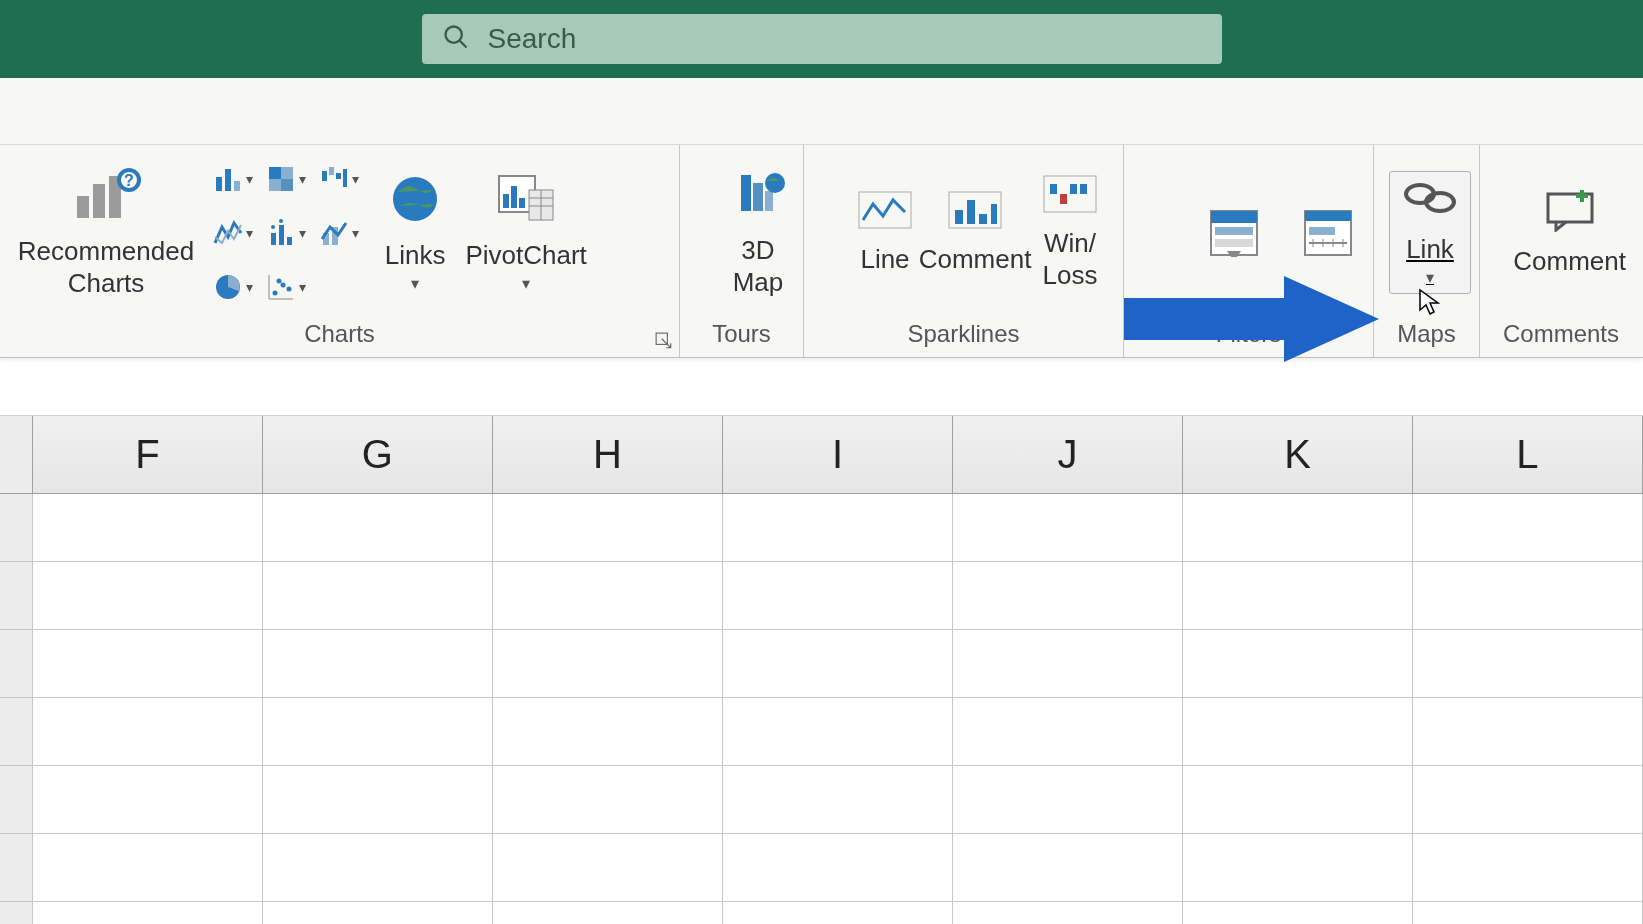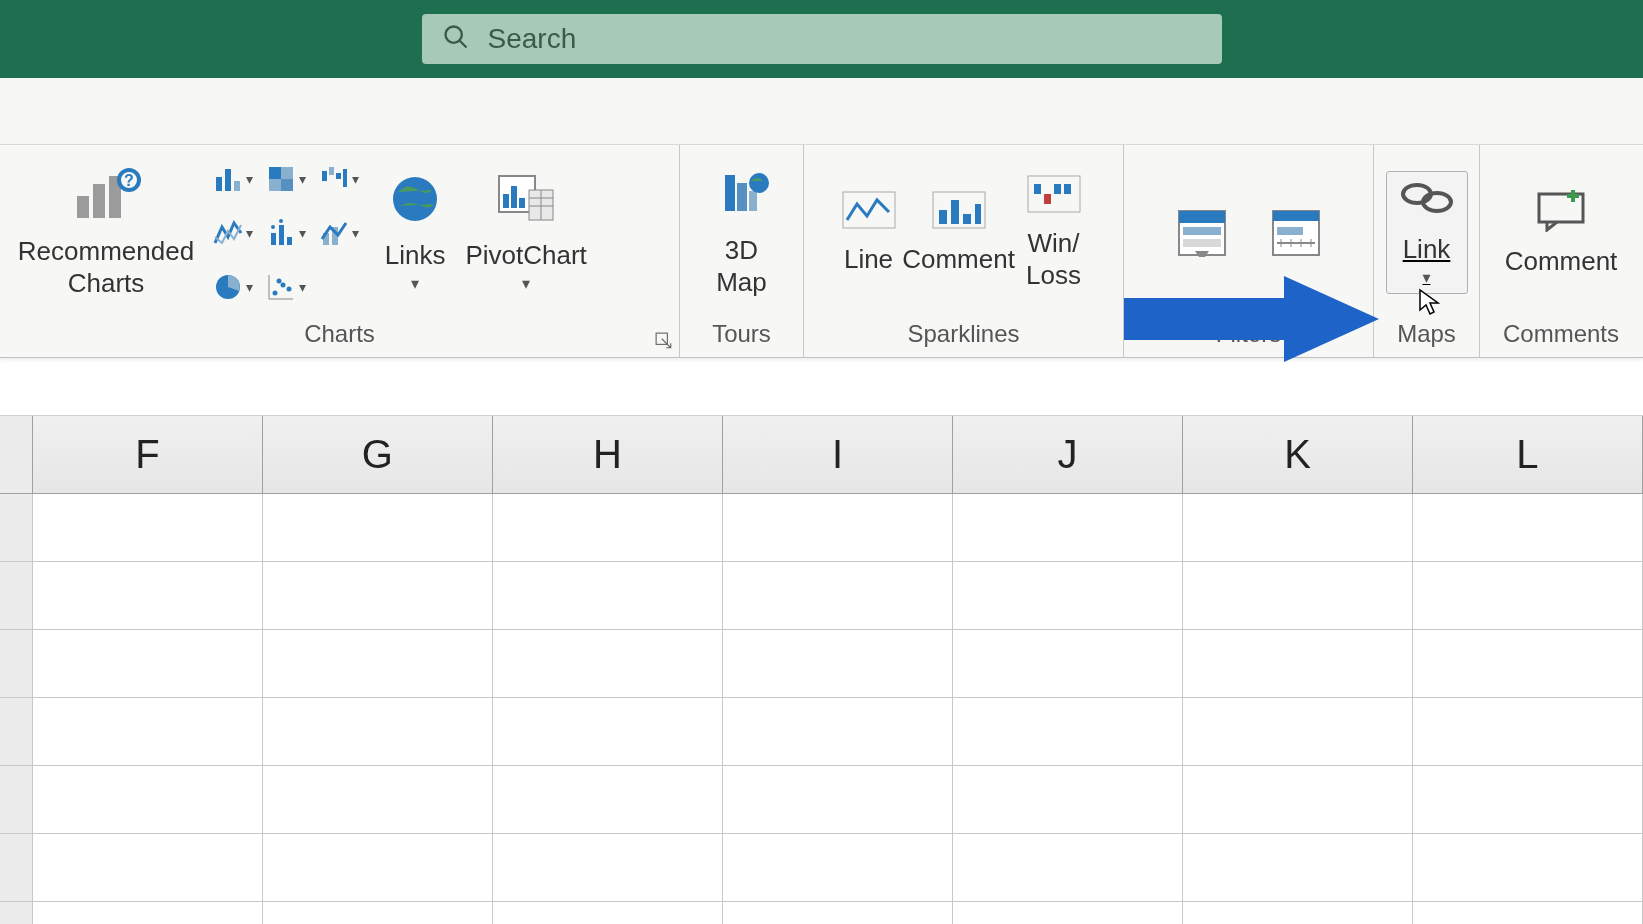--- a/index.html
+++ b/index.html
@@ -52,21 +52,21 @@
   .rgroup {
     border-right: 1px solid #c8c8c8;
     display: flex;
     flex-direction: column;
     position: relative;
   }
   .rgroup-body {
     flex: 1;
     display: flex;
     align-items: center;
-    justify-content: center;
+    justify-content: flex-end;
     padding: 4px 8px;
   }
   .rgroup-label {
     text-align: center;
     font-size: 24px;
     color: #555;
     padding-bottom: 10px;
     position: relative;
   }
   .launcher {

